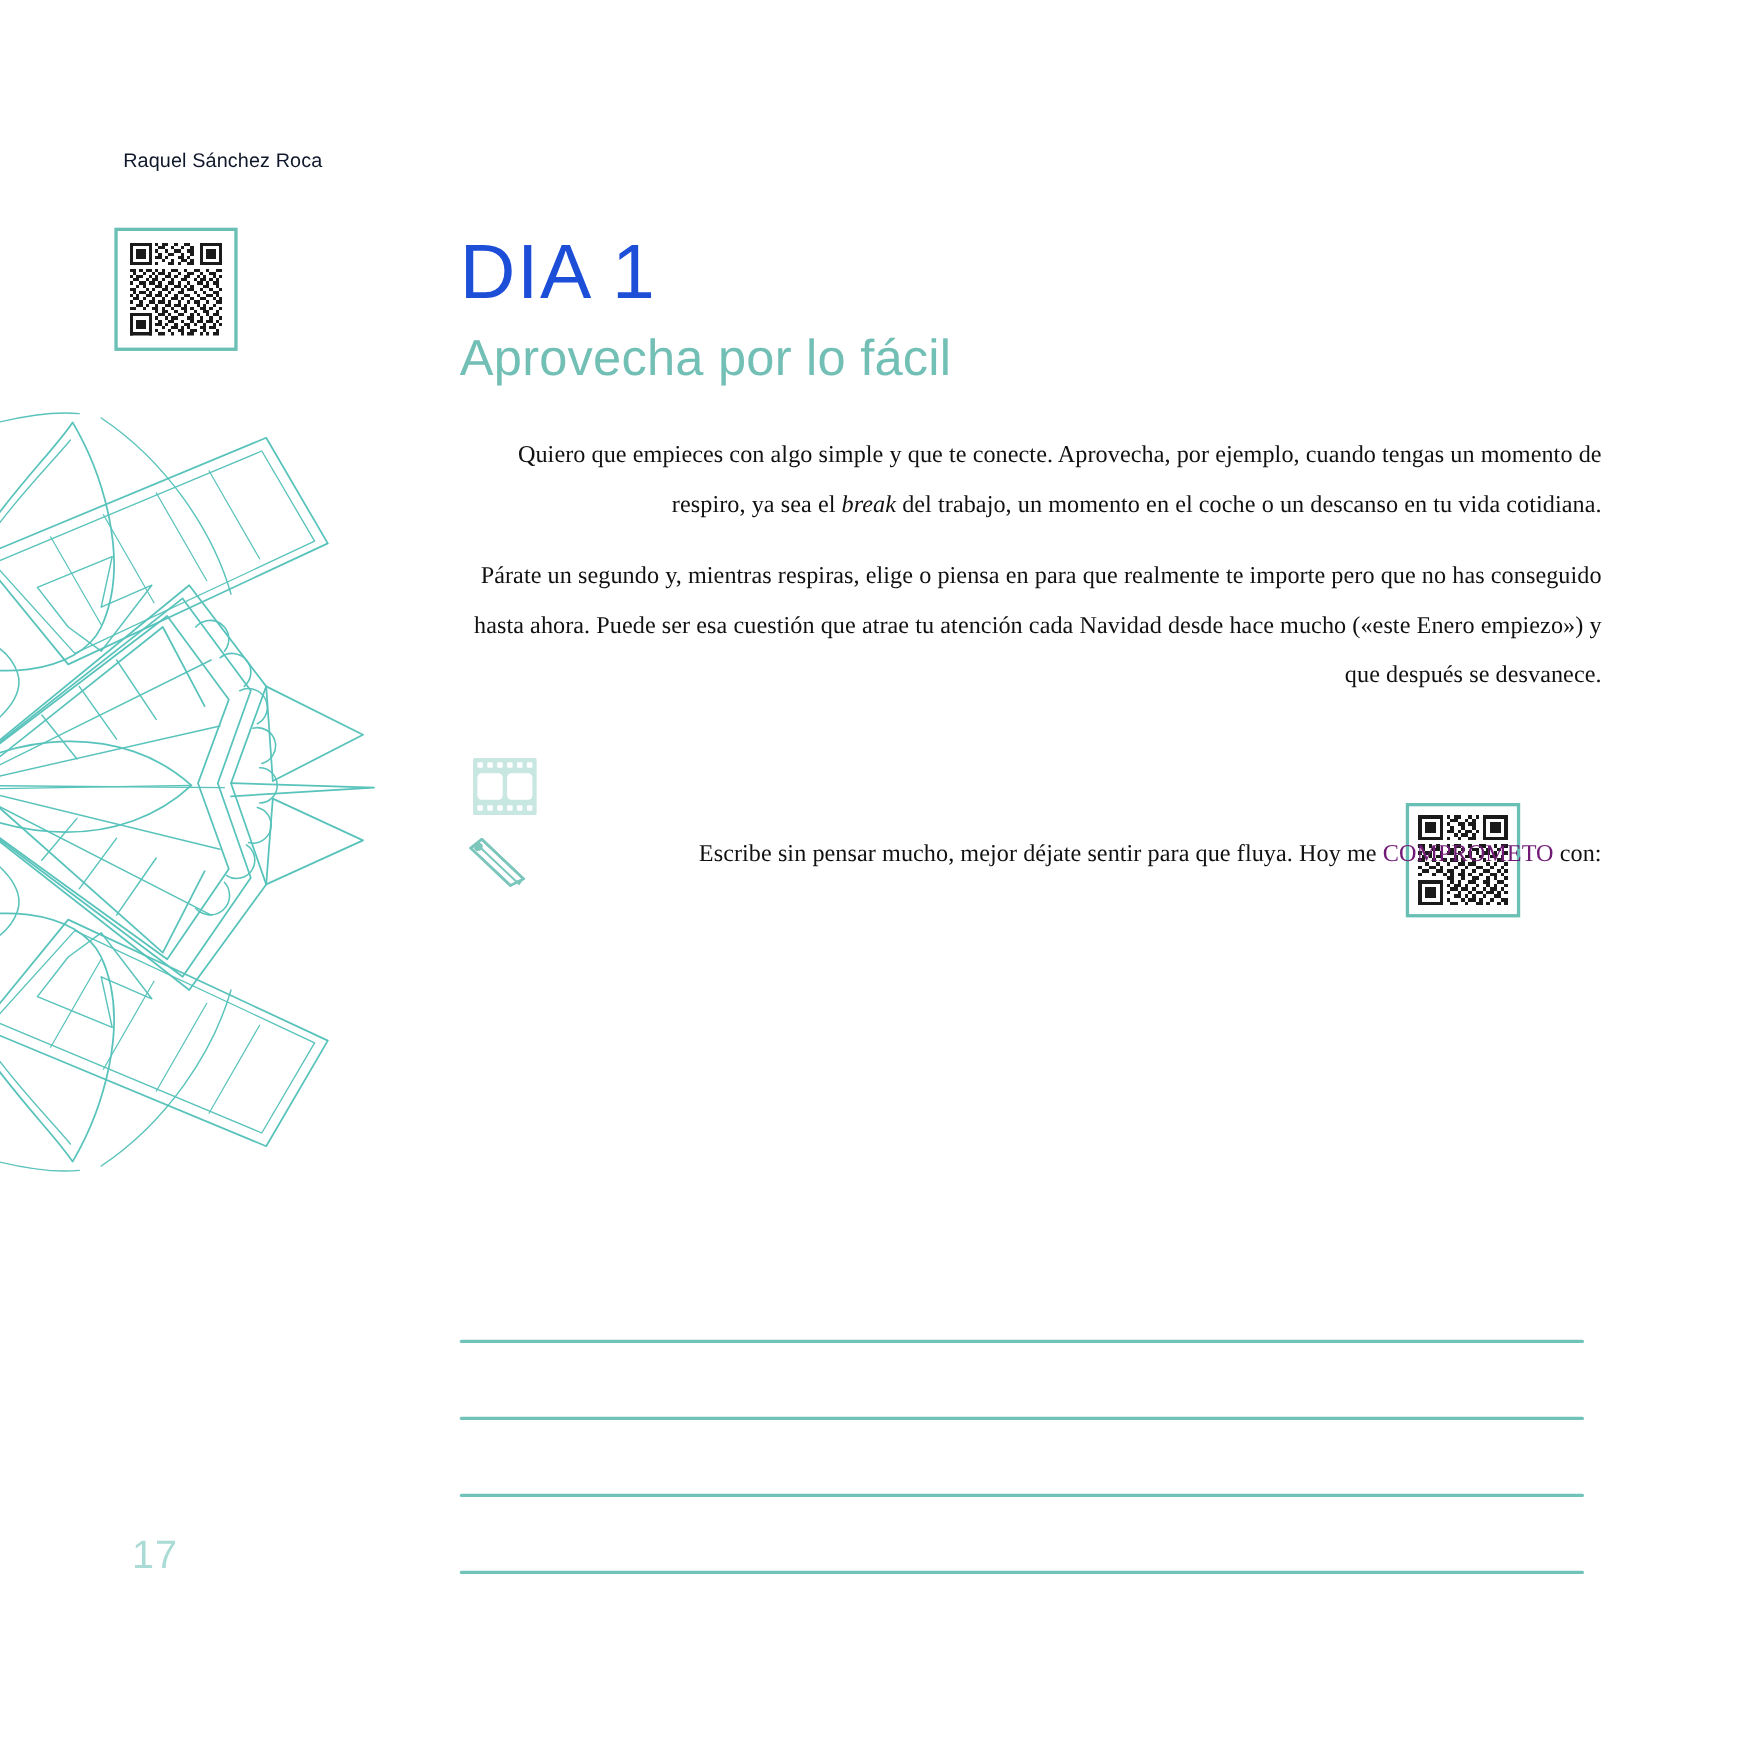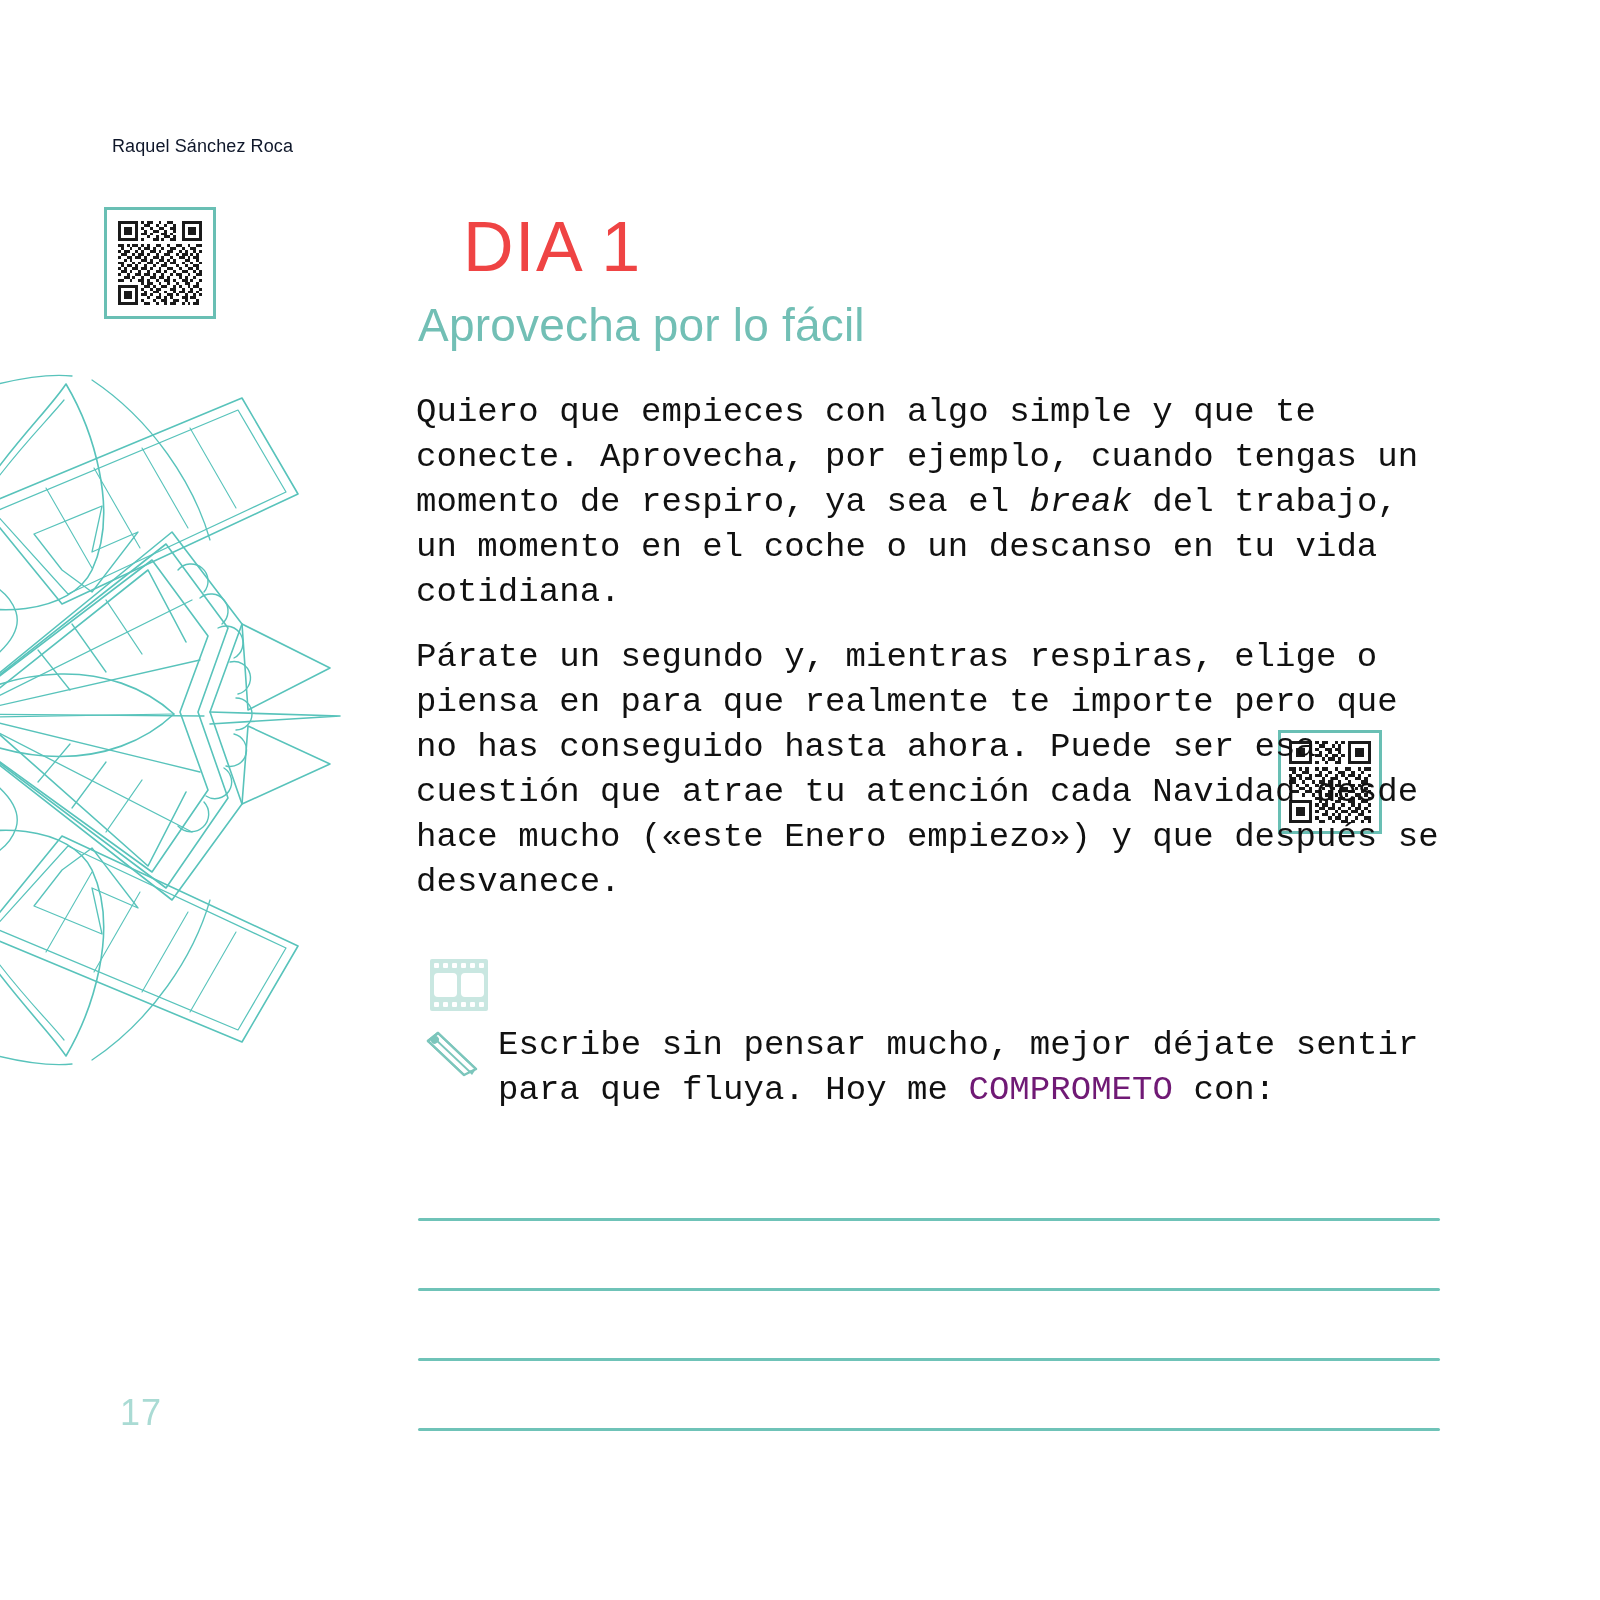--- a/index.html
+++ b/index.html
@@ -77,24 +77,23 @@
   .qr-frame svg { display: block; width: 100%; height: 100%; }
 
   
   .day-title {
     position: absolute;
     left: 418px;
     top: 212px;
     font-size: 70px;
     line-height: 1;
     font-weight: 400;
-    color: #ef4444;
+    color: #1d4ed8;
     letter-spacing: 1.5px;
     z-index: 3;
-    margin-left: 45px;
   }
   .day-subtitle {
     position: absolute;
     left: 418px;
     top: 302px;
     font-size: 46px;
     line-height: 1;
     font-weight: 400;
     color: #72bfb5;
     letter-spacing: 0.2px;
@@ -104,26 +103,27 @@
   
   .body-col {
     position: absolute;
     left: 416px;
     top: 390px;
     width: 1040px;
     z-index: 3;
   }
   p.para {
     margin: 0 0 20px 0;
-    font-family: Liberation Mono, monospace;
+    font-family: Liberation Serif, serif;
     font-stretch: condensed;
-    font-size: 34px;
+    font-size: 22px;
     line-height: 45px;
     color: #111111;
     letter-spacing: 0.05px;
+    text-align: right;
   }
   p.para em { font-style: italic; }
 
   .para-wide {
     font-family: "Liberation Sans", sans-serif;
     font-stretch: normal;
   }
 
   .spacer-lg { height: 28px; }
   .spacer-md { height: 22px; }

